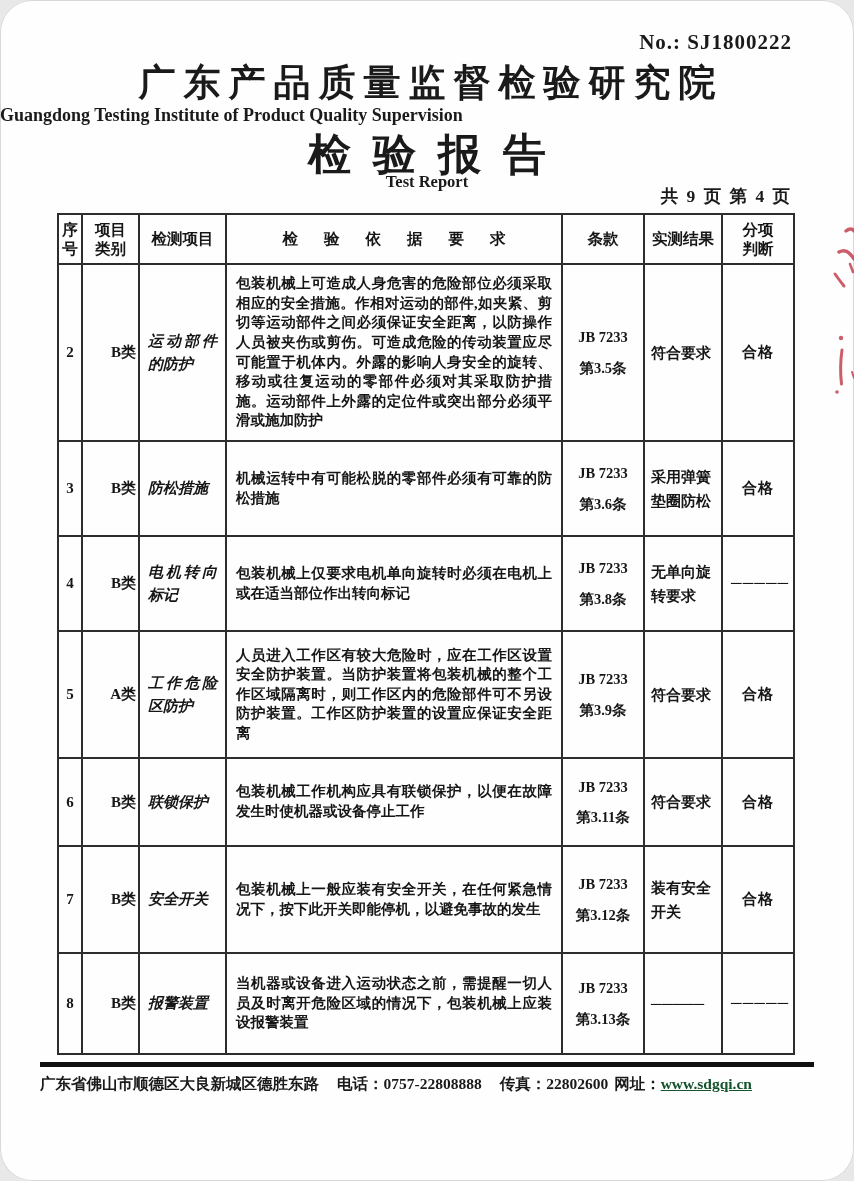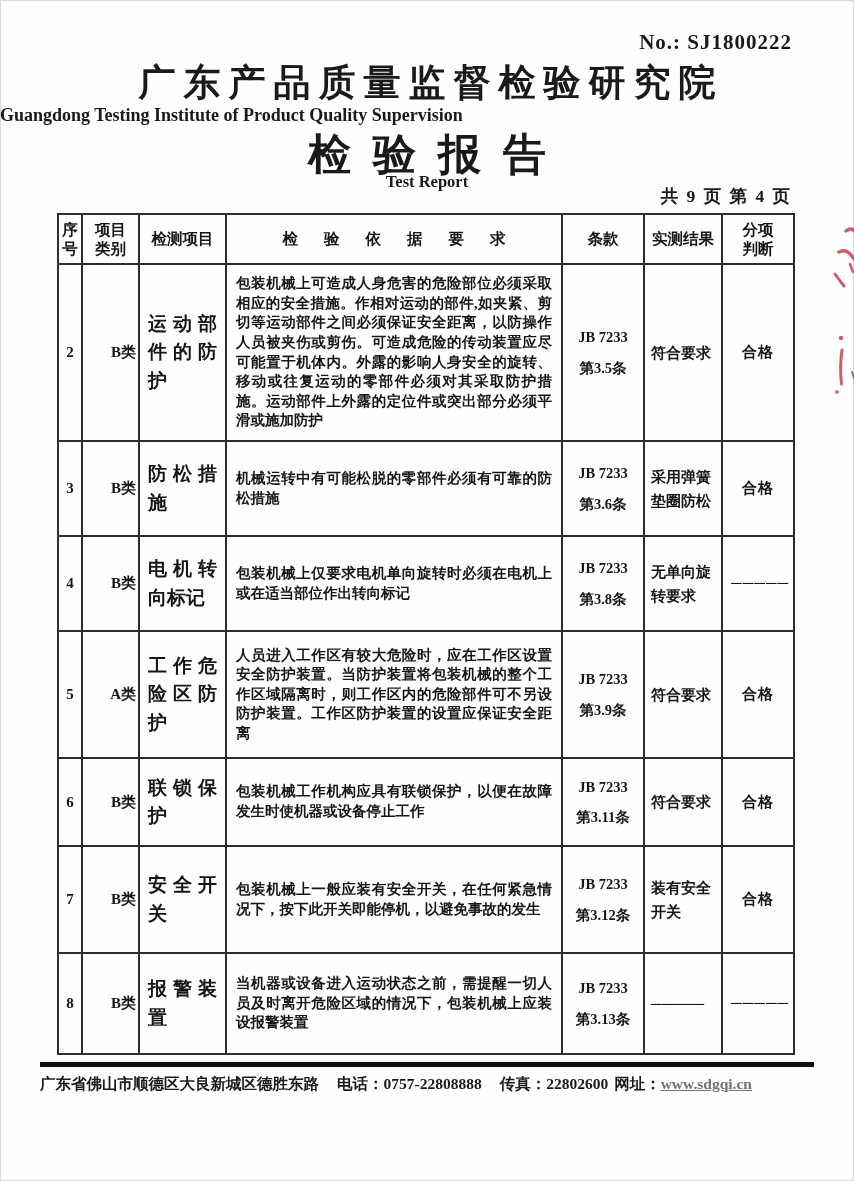--- a/index.html
+++ b/index.html
@@ -5,20 +5,21 @@
   html,body{margin:0;padding:0;background:#e8e8e8;}
   .page{
     position:relative;
     width:854px;height:1181px;
     background:#fefefe;
     font-family:"Liberation Serif","DejaVu Serif",serif;
     color:#1a1a1a;
     overflow:hidden;
     margin:0 auto;
     box-shadow:0 0 0 1px #d8d8d8 inset;
+    border-radius:32px;
   }
   
   .report-no{
     position:absolute;top:30px;right:62px;
     font-size:21px;font-weight:700;letter-spacing:1px;
   }
   .institute-cn{
     position:absolute;top:58px;left:0;width:100%;
     text-align:center;font-size:37px;font-weight:700;
     letter-spacing:8px;text-indent:8px;
@@ -65,21 +66,21 @@
   tbody tr:nth-child(3){height:95px;}
   tbody tr:nth-child(4){height:127px;}
   tbody tr:nth-child(5){height:88px;}
   tbody tr:nth-child(6){height:107px;}
   tbody tr:nth-child(7){height:101px;}
   th.spread{letter-spacing:26px;text-indent:26px;}
   .c-no{text-align:center;font-size:15px;padding:2px;}
   .c-cat{text-align:right;font-size:15px;padding:2px;}
   .c-item{
     text-align:justify;text-align-last:left;
-    font-size:19px;line-height:1.5;padding:8px 8px;
+    font-size:15px;line-height:1.5;padding:8px 8px;font-style:italic;
   }
   .c-req{
     text-align:justify;
     font-size:14.5px;line-height:1.35;padding:4px 9px;
   }
   .c-clause{
     text-align:center;white-space:pre-line;
     font-size:14.5px;line-height:2.1;padding:2px;
   }
   .c-result{text-align:left;font-size:15px;line-height:1.6;padding:2px 6px;}
@@ -88,21 +89,21 @@
   .footer-rule{
     position:absolute;top:1062px;left:40px;
     width:774px;height:5px;background:#101010;
   }
   .footer-text{
     position:absolute;top:1074px;left:40px;width:780px;
     font-size:15.5px;font-weight:700;white-space:nowrap;
   }
   .footer-text .gap{margin-right:18px;}
   .footer-text .gap-sm{margin-right:6px;}
-  .footer-website{text-decoration:underline;color:#737373;}
+  .footer-website{text-decoration:underline;color:#14532d;}
   
   .red-marks{position:absolute;top:222px;right:0;width:28px;height:190px;}
 </style>
 </head>
 <body>
 
 <div class="page">
 
   <div class="report-no">No.: SJ1800222</div>
   <div class="institute-cn">广东产品质量监督检验研究院</div>

